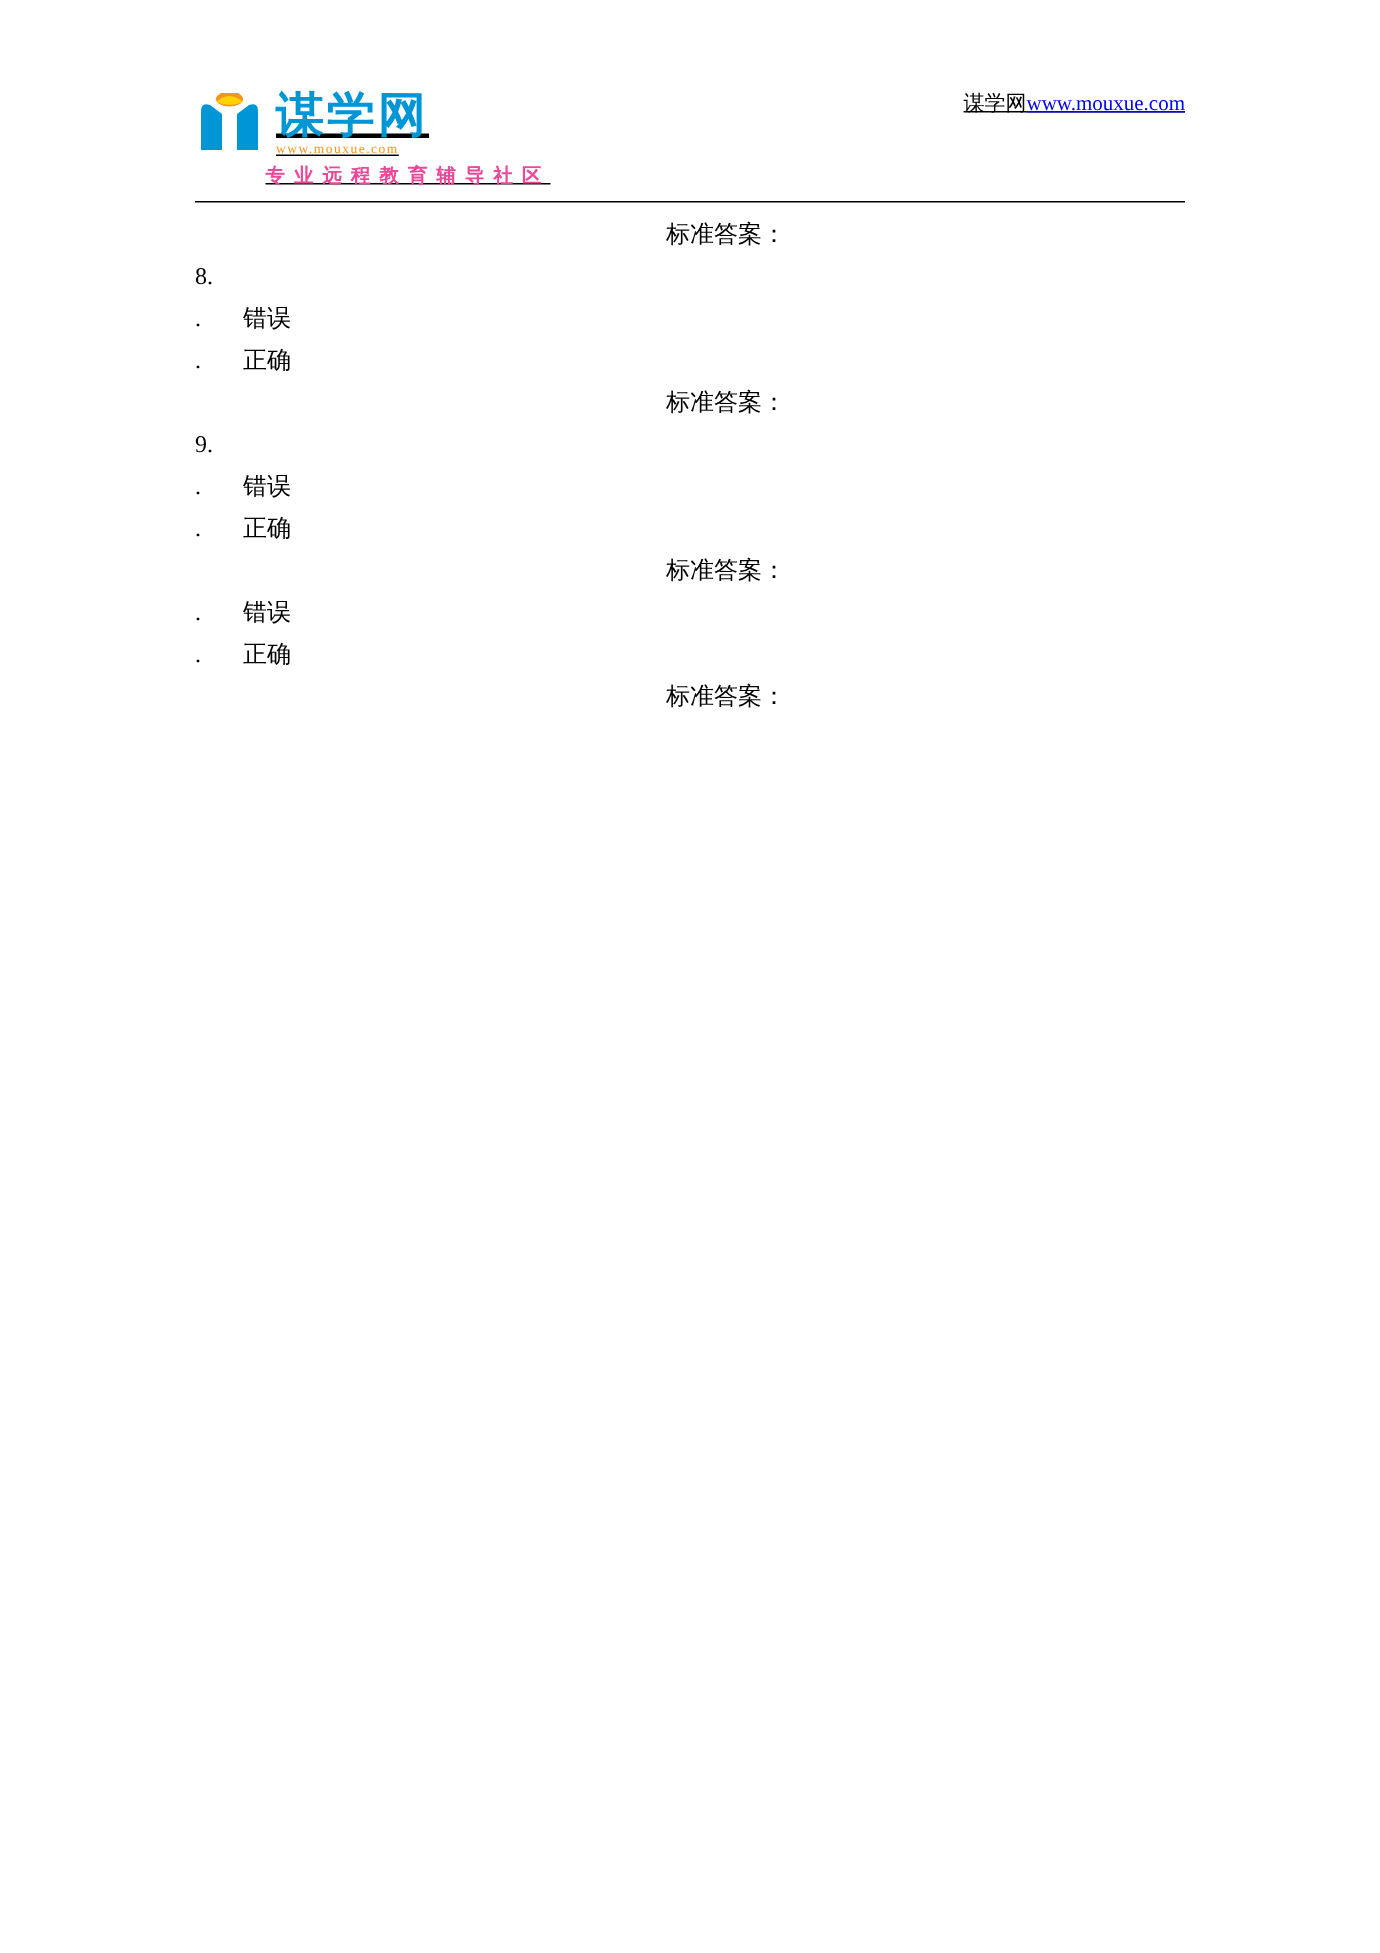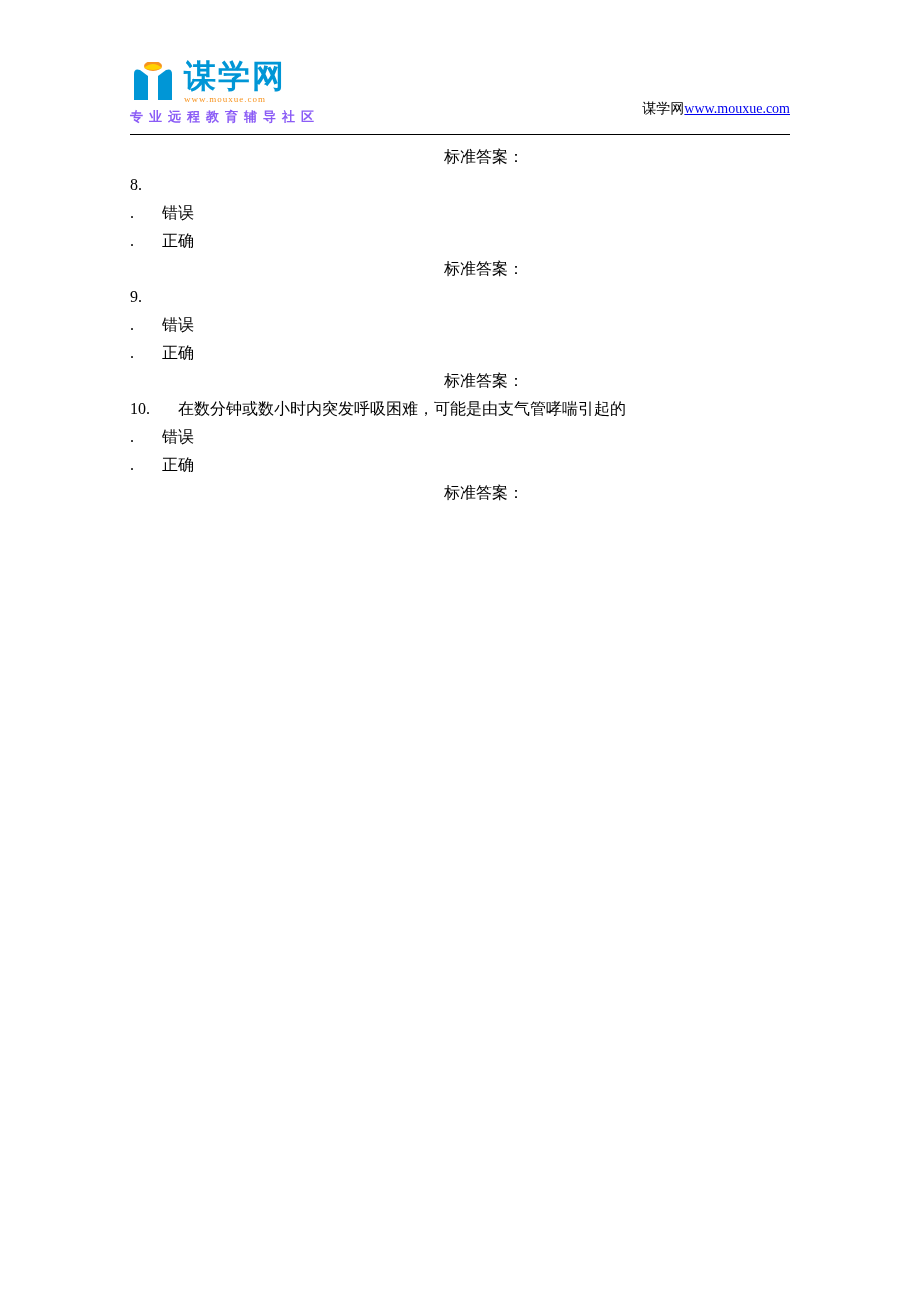--- a/index.html
+++ b/index.html
@@ -13,21 +13,21 @@
       background: #fff;
       font-family: "SimSun", "宋体", serif;
       font-size: 16px;
       color: #000;
       position: relative;
     }
     .header {
       padding: 60px 130px 0 130px;
       display: flex;
       justify-content: space-between;
-      align-items: flex-end;
+      text-decoration: underline;
     }
     .logo-container {
       display: flex;
       flex-direction: column;
     }
     .logo-main {
       display: flex;
       align-items: center;
       gap: 8px;
     }
@@ -49,25 +49,26 @@
       line-height: 1;
     }
     .logo-url {
       font-size: 9px;
       color: #f7931e;
       letter-spacing: 1px;
       margin-top: 2px;
     }
     .logo-tagline {
       font-size: 13px;
-      color: #8b5cf6;
+      color: #ec4899;
       font-weight: bold;
       letter-spacing: 6px;
       margin-top: 4px;
       font-family: "SimHei", sans-serif;
+      margin-left: 47px;
     }
     .header-right {
       font-size: 14px;
       color: #000;
       padding-bottom: 8px;
     }
     .header-right a {
       color: #0000ee;
       text-decoration: underline;
     }
@@ -146,24 +147,20 @@
   <div class="option-line">
     <span class="option-dot">.</span>
     <span>错误</span>
   </div>
   <div class="option-line">
     <span class="option-dot">.</span>
     <span>正确</span>
   </div>
   <div class="answer-line">标准答案：</div>
 
-  <div class="question-line">
-    <span class="question-num">10.</span>
-    <span>在数分钟或数小时内突发呼吸困难，可能是由支气管哮喘引起的</span>
-  </div>
   <div class="option-line">
     <span class="option-dot">.</span>
     <span>错误</span>
   </div>
   <div class="option-line">
     <span class="option-dot">.</span>
     <span>正确</span>
   </div>
   <div class="answer-line">标准答案：</div>
 </div>

